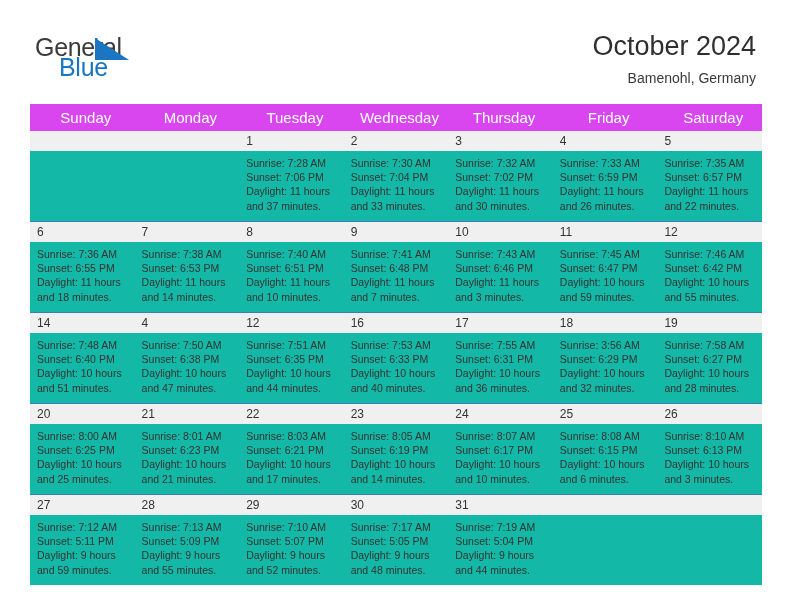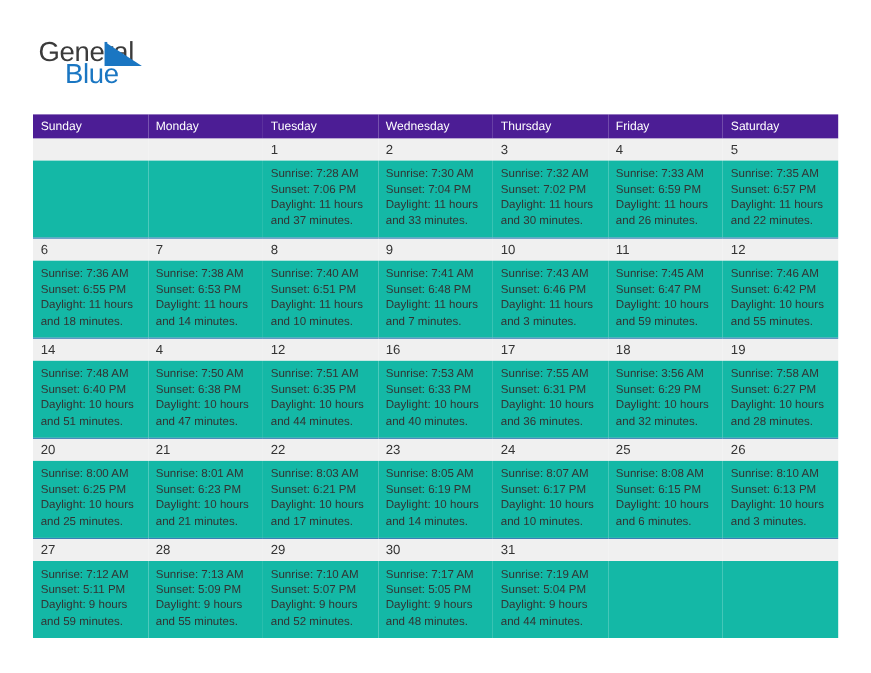--- a/index.html
+++ b/index.html
@@ -89,25 +89,25 @@
   
   .calendar {
     position: absolute;
     left: 30px;
     top: 104px;
     width: 732px;
     border-collapse: collapse;
     table-layout: fixed;
   }
   .calendar th {
-    background: #4c1d95;
+    background: #d946ef;
     color: #ffffff;
-    font-size: 11px;
+    font-size: 15px;
     font-weight: normal;
-    text-align: left;
+    text-align: center;
     padding: 5px 0 5px 7px;
     height: 12px;
     border: none;
   }
   .calendar td {
     vertical-align: top;
     padding: 0;
     border: none;
     width: 104.57px;
   }
@@ -153,20 +153,24 @@
       <span class="logo-general">General</span>
       <span class="logo-flag">
         <svg width="36" height="22" viewBox="0 0 36 22" xmlns="http://www.w3.org/2000/svg">
           <polygon points="0,0 0,22 34,22" fill="#1a76c2"></polygon>
           <rect x="0" y="0" width="2.5" height="22" fill="#1a76c2"></rect>
         </svg>
       </span>
       <span class="logo-blue">Blue</span>
     </div>
 
+    <div class="title-block">
+      <div class="cal-title">October 2024</div>
+      <div class="cal-sub">Bamenohl, Germany</div>
+    </div>
 
   </div>
 
   <table class="calendar">
     <thead>
       <tr id="weekday-row">
           <th>Sunday</th>
           <th>Monday</th>
           <th>Tuesday</th>
           <th>Wednesday</th>

